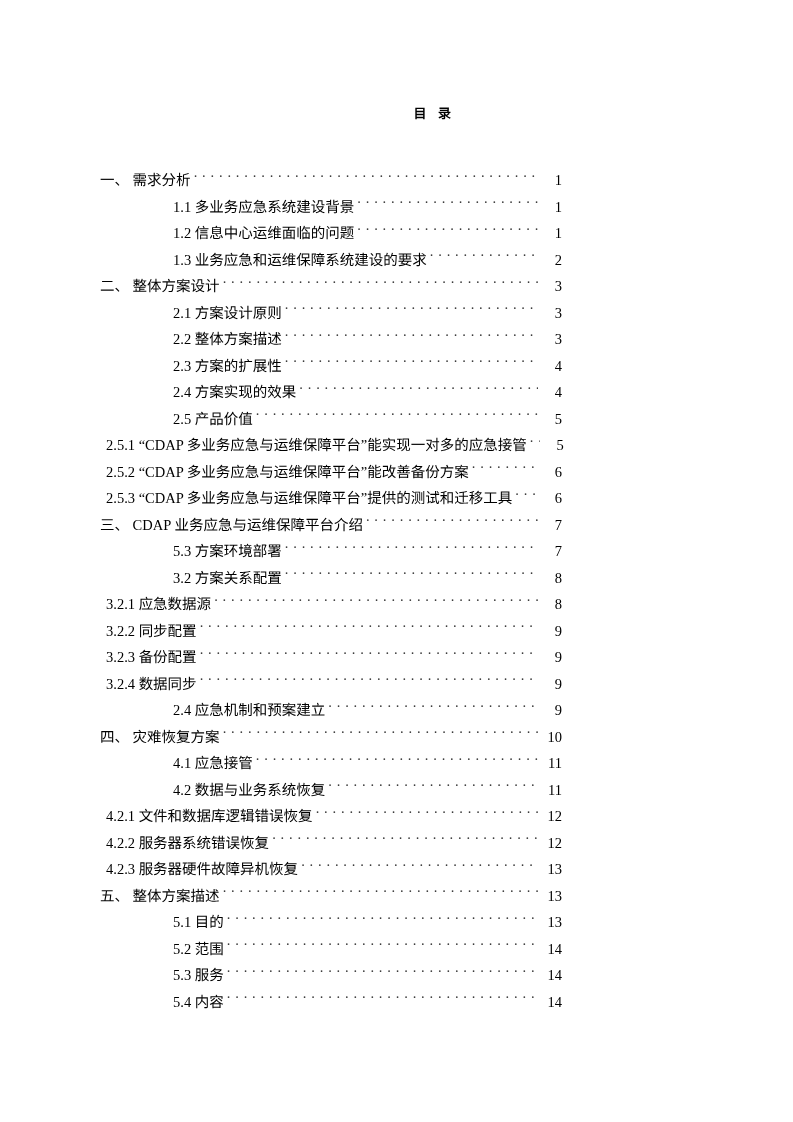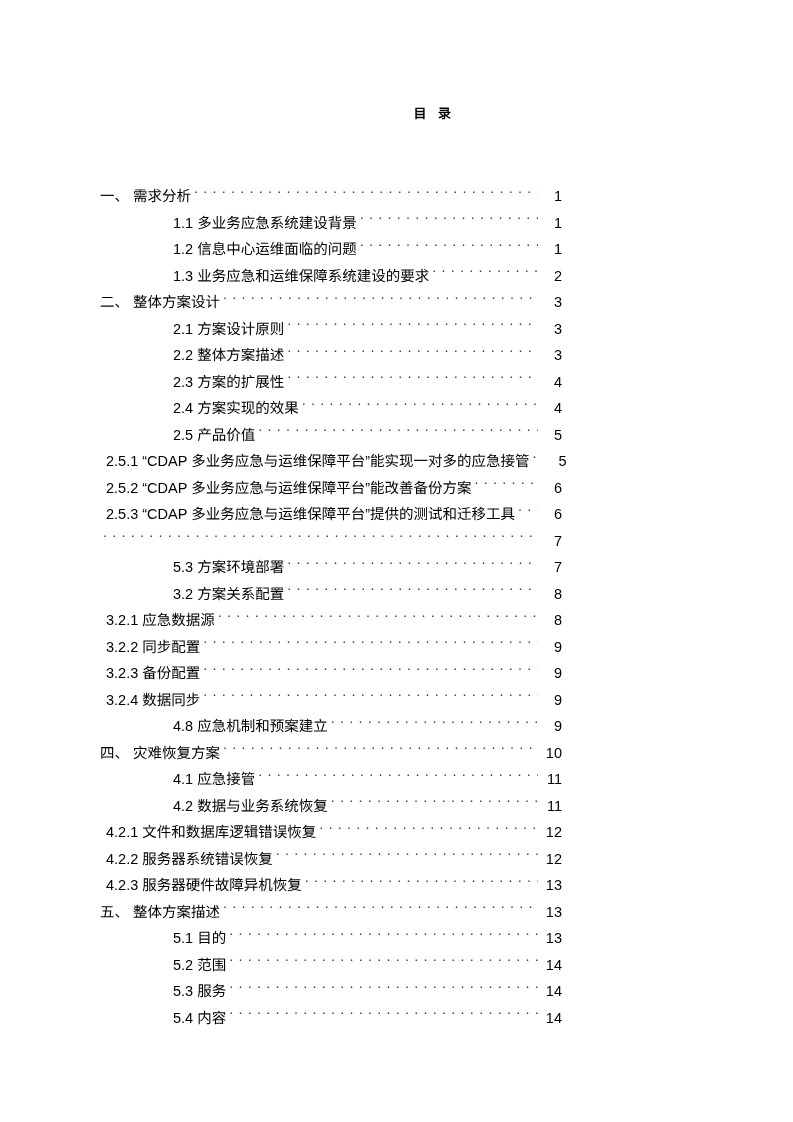--- a/index.html
+++ b/index.html
@@ -32,22 +32,23 @@
     letter-spacing: 0.5px;
     color: #000000;
     white-space: pre;
     margin-left: 38px;
   }
 
   
   .toc-list {
     position: absolute;
     left: 0;
-    top: 183px;
+    top: 167px;
     width: 655px;
+    font-family: Liberation Serif, serif;
   }
 
   .toc-entry {
     display: flex;
     align-items: baseline;
     height: 26.5px;
     line-height: 26.5px;
     font-size: 14.5px;
     color: #000000;
     white-space: nowrap;
@@ -162,20 +163,21 @@
         <span class="entry-label">2.5.2 “CDAP 多业务应急与运维保障平台”能改善备份方案</span>
         <span class="leader"></span>
         <span class="entry-page">6</span>
       </div>
       <div class="toc-entry lvl3">
         <span class="entry-label">2.5.3 “CDAP 多业务应急与运维保障平台”提供的测试和迁移工具</span>
         <span class="leader"></span>
         <span class="entry-page">6</span>
       </div>
       <div class="toc-entry lvl1">
+        <span class="entry-label">三、 CDAP 业务应急与运维保障平台介绍</span>
         <span class="leader"></span>
         <span class="entry-page">7</span>
       </div>
       <div class="toc-entry lvl2">
         <span class="entry-label">5.3 方案环境部署</span>
         <span class="leader"></span>
         <span class="entry-page">7</span>
       </div>
       <div class="toc-entry lvl2">
         <span class="entry-label">3.2 方案关系配置</span>
@@ -196,21 +198,21 @@
         <span class="entry-label">3.2.3 备份配置</span>
         <span class="leader"></span>
         <span class="entry-page">9</span>
       </div>
       <div class="toc-entry lvl3">
         <span class="entry-label">3.2.4 数据同步</span>
         <span class="leader"></span>
         <span class="entry-page">9</span>
       </div>
       <div class="toc-entry lvl2">
-        <span class="entry-label">4.8 应急机制和预案建立</span>
+        <span class="entry-label">2.4 应急机制和预案建立</span>
         <span class="leader"></span>
         <span class="entry-page">9</span>
       </div>
       <div class="toc-entry lvl1">
         <span class="entry-label">四、 灾难恢复方案</span>
         <span class="leader"></span>
         <span class="entry-page">10</span>
       </div>
       <div class="toc-entry lvl2">
         <span class="entry-label">4.1 应急接管</span>

